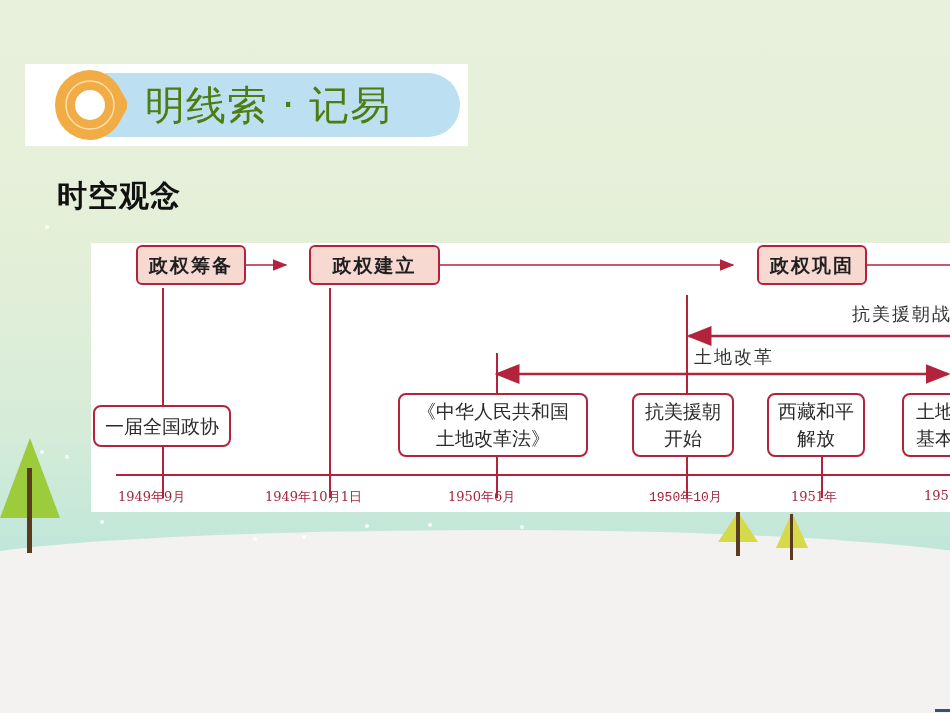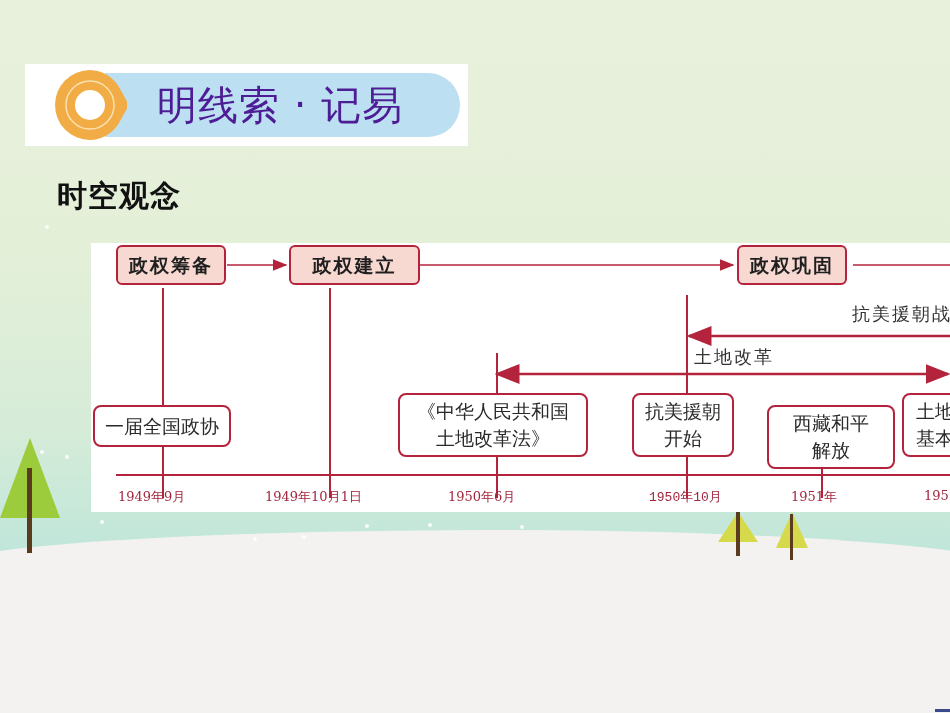--- a/index.html
+++ b/index.html
@@ -28,41 +28,41 @@
     
     .header-panel {
       position: absolute; left: 25px; top: 64px; width: 443px; height: 82px;
       background: #ffffff;
     }
     .pill {
       position: absolute; left: 80px; top: 9px; width: 355px; height: 64px;
       background: #bcdff2; border-radius: 0 32px 32px 0;
     }
     .pill-text {
-      position: absolute; left: 132px; top: 15px; height: 52px; line-height: 52px;
-      font-size: 40px; color: #4c1d95; letter-spacing: 1px; white-space: nowrap;
+      position: absolute; left: 120px; top: 15px; height: 52px; line-height: 52px;
+      font-size: 40px; color: #4d7c0f; letter-spacing: 1px; white-space: nowrap;
     }
     .badge {
       position: absolute; left: 28px; top: 4px; width: 74px; height: 74px;
     }
 
     .section-title {
       position: absolute; left: 57px; top: 176px; font-size: 30px; font-weight: bold;
       color: #111; letter-spacing: 1px;
     }
 
     
     .diagram {
       position: absolute; left: 91px; top: 243px; width: 859px; height: 269px;
       background: #ffffff; overflow: hidden;
     }
     .stage-box {
       position: absolute; height: 40px; border: 2px solid #b3243c; border-radius: 6px;
       background: #f8d9d2; font-size: 19px; line-height: 36px; text-align: center;
-      color: #1f1f1f; letter-spacing: 2px; font-weight: bold;
+      color: #1f1f1f; letter-spacing: 2px; font-weight: bold; margin-left: 20px;
     }
     .event-box {
       position: absolute; border: 2px solid #b3243c; border-radius: 8px; background: #ffffff;
       font-family: "DejaVu Serif", serif; font-size: 19px; color: #2a2a2a; text-align: center;
       display: flex; align-items: center; justify-content: center; line-height: 27px;
       white-space: pre-line;
     }
     .vline { position: absolute; width: 2px; background: #b3243c; }
     .hline { position: absolute; height: 2px; background: #b3243c; }
     .date {
@@ -148,21 +148,21 @@
   <div class="vline" style="left:595px;top:52px;height:203px;"></div>
   <div class="vline" style="left:730px;top:190px;height:65px;"></div>
 
   <div class="hline" style="left:25px;top:231px;width:834px;"></div>
 
   <div class="event-box" style="left:2px;top:162px;width:138px;height:42px;">一届全国政协</div>
   <div class="event-box" style="left:307px;top:150px;width:190px;height:64px;">《中华人民共和国
 土地改革法》</div>
   <div class="event-box" style="left:541px;top:150px;width:102px;height:64px;">抗美援朝
 开始</div>
-  <div class="event-box" style="left:676px;top:162px;width:128px;height:64px;">西藏和平
+  <div class="event-box" style="left:676px;top:150px;width:98px;height:64px;">西藏和平
 解放</div>
   <div class="event-box" style="left:811px;top:150px;width:110px;height:64px;justify-content:flex-start;padding-left:12px;">土地
 基本</div>
 
   <div class="date" style="left:27px;">1949年9月</div>
   <div class="date" style="left:174px;">1949年10月1日</div>
   <div class="date" style="left:357px;">1950年6月</div>
   <div class="date" style="left:558px;font-family:Liberation Mono, monospace;">1950年10月</div>
   <div class="date" style="left:700px;">1951年</div>
   <div class="date" style="left:833px;">195</div>

